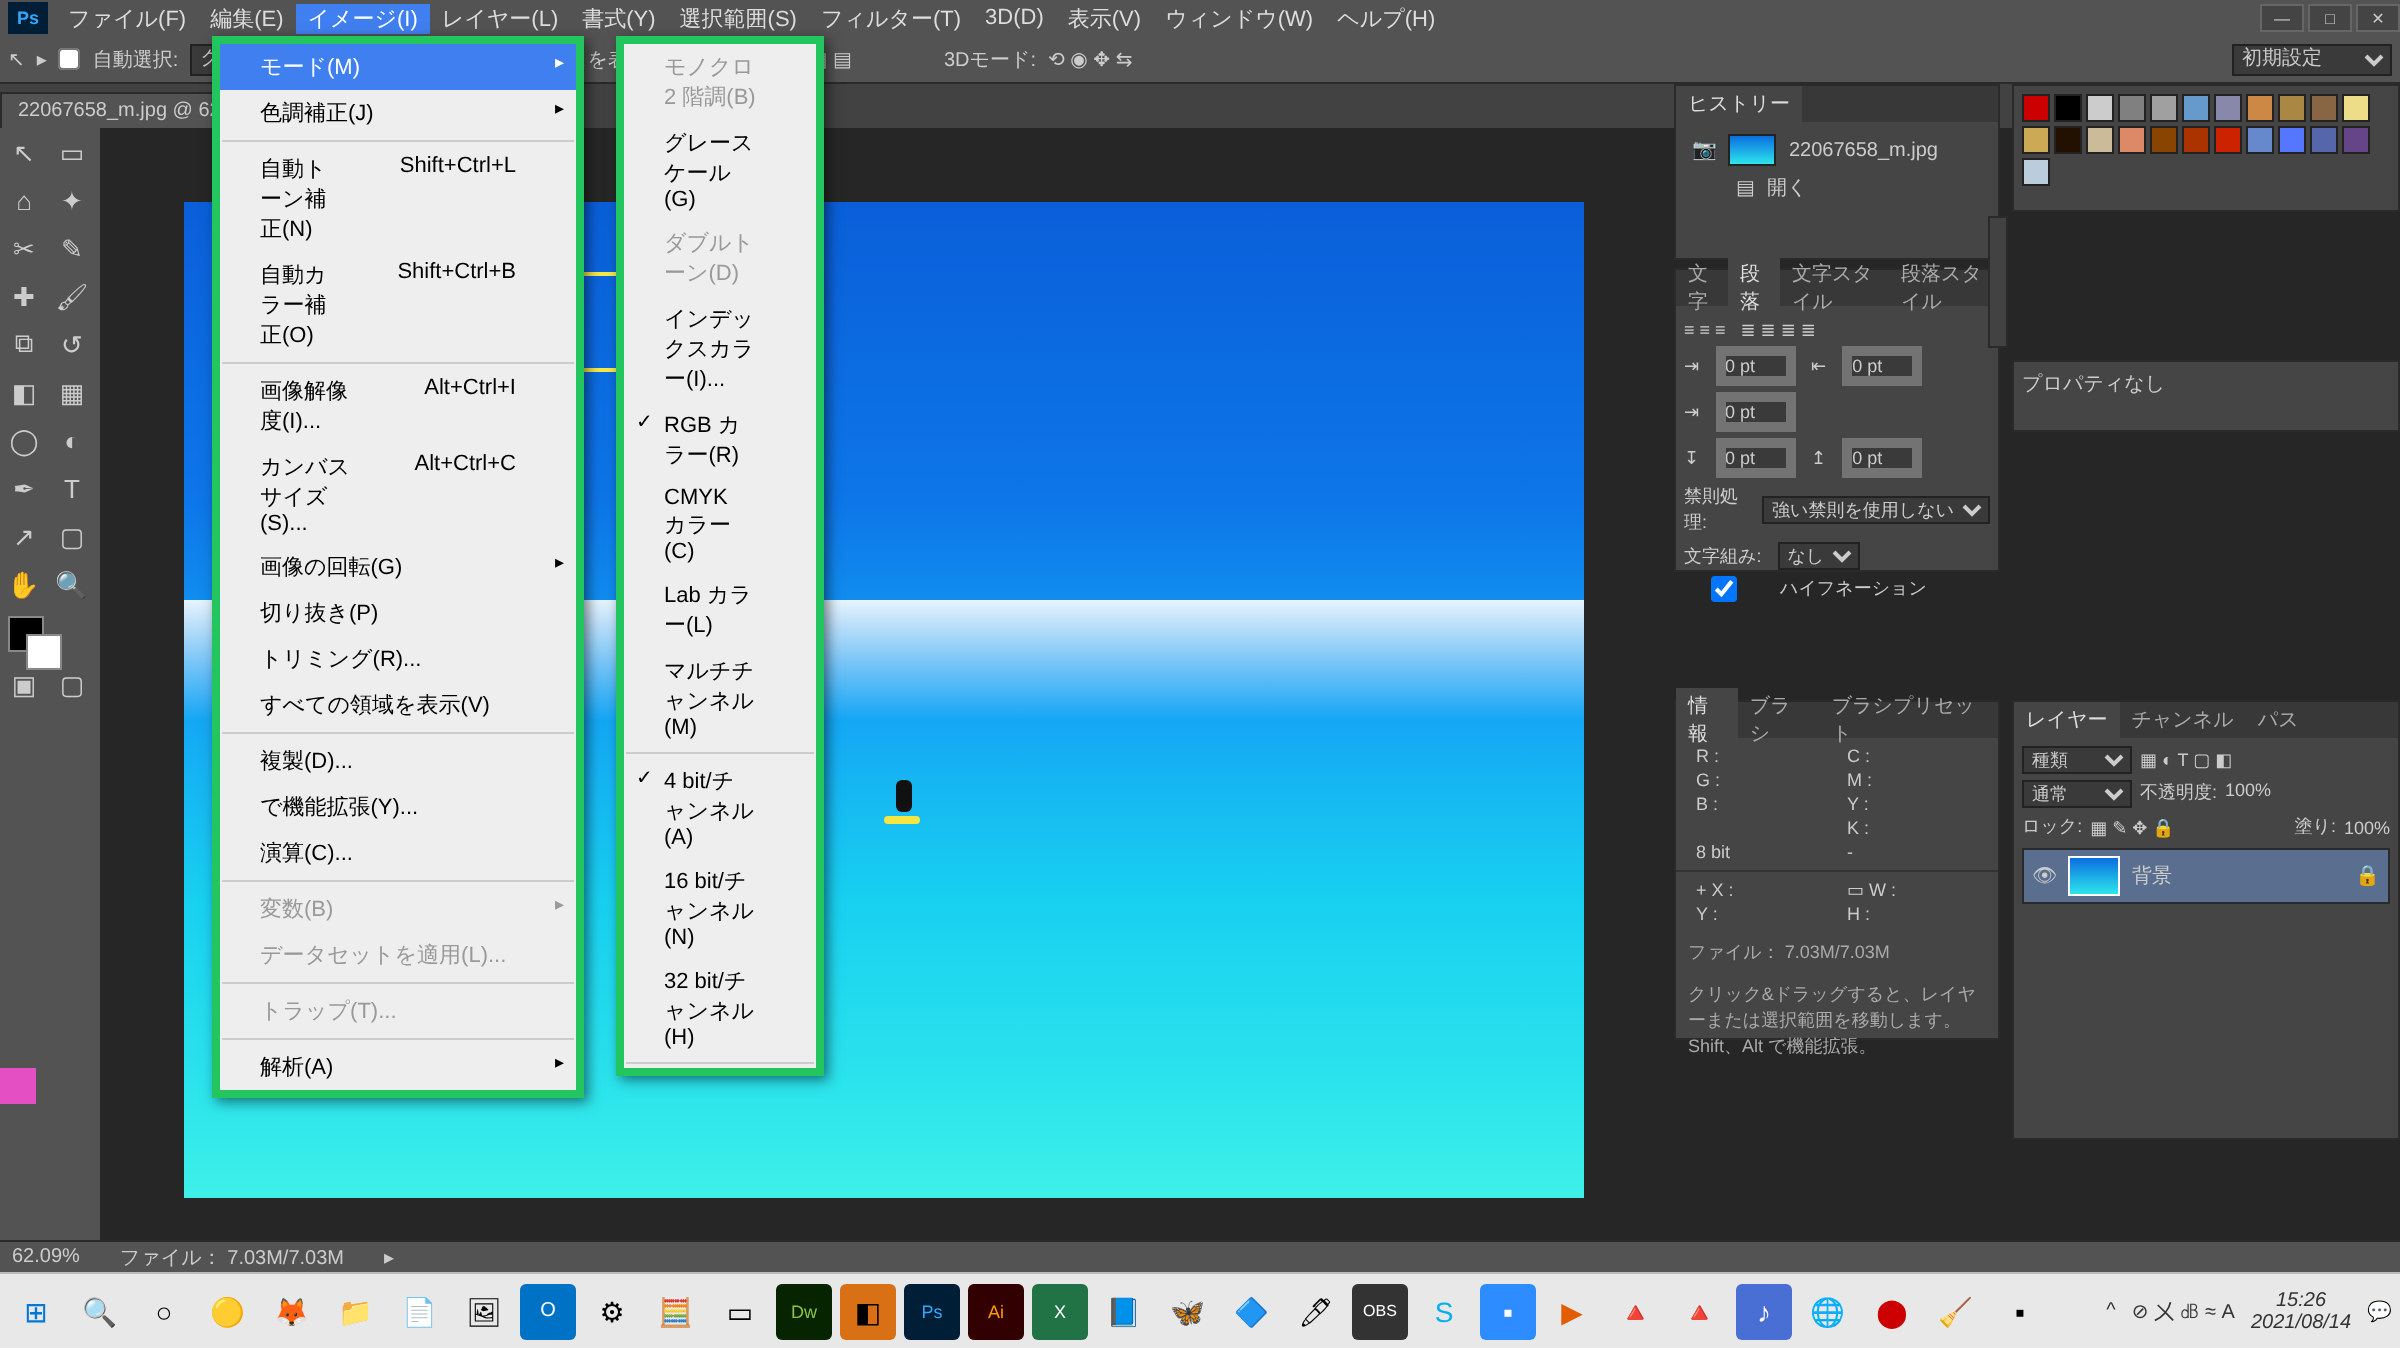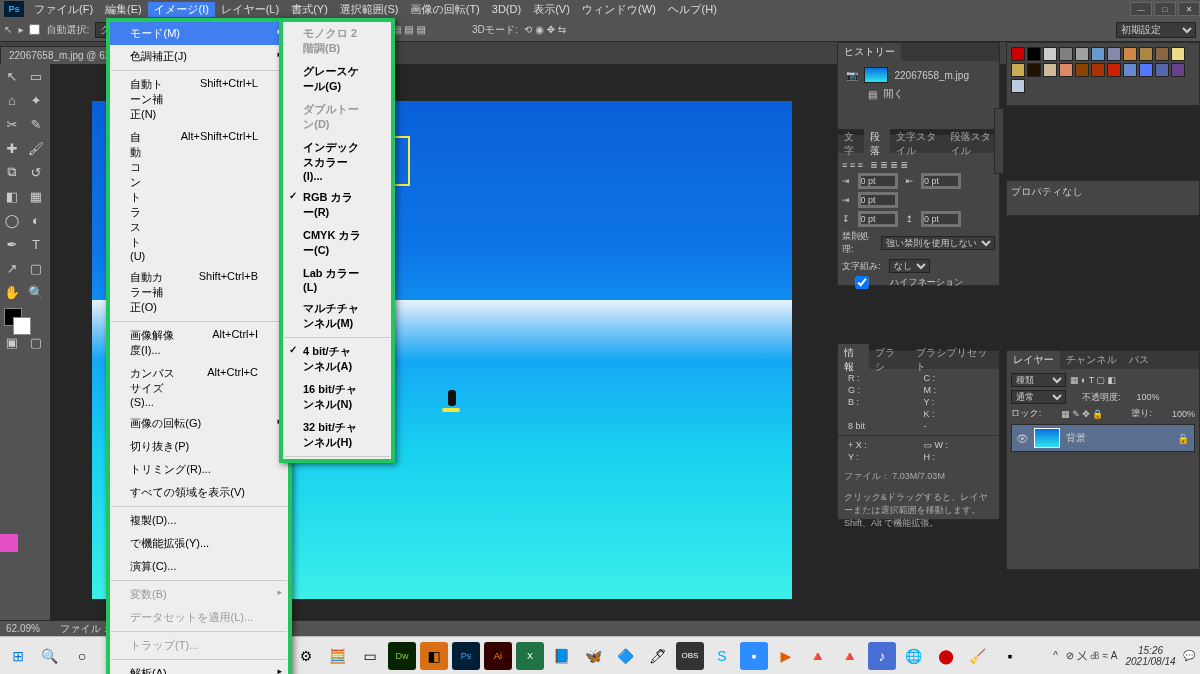--- a/index.html
+++ b/index.html
@@ -29,35 +29,35 @@
 
 
 .dropdown { position: absolute; background: #eeeeee; border: 4px solid #22c55e; box-shadow: 2px 2px 6px rgba(0,0,0,0.5); font-size: 11px; color: #000; z-index: 1000; }
 .dd-item { padding: 4px 30px 4px 20px; display: flex; justify-content: space-between; gap: 30px; position: relative; }
 .dd-item.hover { background: #3f7fef; color: #fff; }
 .dd-item.disabled { color: #999; }
 .dd-sep { height: 1px; background: #ccc; margin: 2px 1px; }
 .dd-arrow::after { content: "▸"; position: absolute; right: 6px; font-size: 9px; }
 .dd-check::before { content: "✓"; position: absolute; left: 6px; font-size: 10px; }
 .dd1 { top: 18px; left: 106px; width: 186px; }
-.dd2 { top: 18px; left: 279px; width: 116px; font-weight: bold; }
+.dd2 { top: 18px; left: 308px; width: 104px; }
 .highlight-box { position: absolute; border: 2px solid #f7e948; pointer-events: none; }
 .hb1 { top: 136px; left: 290px; width: 120px; height: 50px; }
 
 
 .panel-stack { position: absolute; background: #454545; border: 1px solid #2a2a2a; color: #ccc; font-size: 10px; }
 .panel-tabs { display: flex; background: #383838; height: 18px; align-items: center; }
 .panel-tab { padding: 2px 6px; color: #aaa; }
 .panel-tab.active { background: #454545; color: #ddd; }
 .panel-body { padding: 4px; }
 .ps-history { top: 42px; right: 200px; width: 163px; height: 88px; }
 .ps-history .row { display: flex; align-items: center; gap: 6px; padding: 2px 4px; }
 .ps-history .thumb { width: 24px; height: 16px; background: linear-gradient(#0a6ee0,#2de5ec); border: 1px solid #222; }
 .ps-char1 { top: 134px; right: 200px; width: 163px; height: 152px; }
-.ps-char1 input { width: 40px; background: #3a3a3a; border: 3px solid #737373; color: #ccc; font-size: 9px; }
+.ps-char1 input { width: 40px; background: #3a3a3a; border: 5px solid #737373; color: #ccc; font-size: 9px; }
 .ps-char1 .rowc { display: flex; gap: 8px; align-items: center; margin: 3px 0; font-size: 9px; }
 .ps-char1 select { background: #3a3a3a; border: 1px solid #222; color: #ccc; font-size: 9px; }
 .ps-info { top: 350px; right: 200px; width: 163px; height: 170px; }
 .ps-info .grid { display: grid; grid-template-columns: 1fr 1fr; font-size: 9px; gap: 2px 10px; padding: 4px 10px; }
 .ps-info .footnote { font-size: 9px; color: #aaa; padding: 4px 6px; }
 .ps-color { top: 42px; right: 0; width: 194px; height: 64px; }
 .swatch-row { display: flex; flex-wrap: wrap; gap: 2px; padding: 4px; }
 .swatch { width: 14px; height: 14px; border: 1px solid #222; }
 .ps-prop { top: 180px; right: 0; width: 194px; height: 36px; }
 .ps-layers { top: 350px; right: 0; width: 194px; height: 220px; }
@@ -80,21 +80,21 @@
 <body>
 
 <div class="menubar">
   <div class="ps-logo">Ps</div>
   <div class="menubar-item">ファイル(F)</div>
   <div class="menubar-item">編集(E)</div>
   <div class="menubar-item active">イメージ(I)</div>
   <div class="menubar-item">レイヤー(L)</div>
   <div class="menubar-item">書式(Y)</div>
   <div class="menubar-item">選択範囲(S)</div>
-  <div class="menubar-item">画像の回転(T)</div>
+  <div class="menubar-item">フィルター(T)</div>
   <div class="menubar-item">3D(D)</div>
   <div class="menubar-item">表示(V)</div>
   <div class="menubar-item">ウィンドウ(W)</div>
   <div class="menubar-item">ヘルプ(H)</div>
   <div class="win-controls">
     <div class="win-btn">—</div>
     <div class="win-btn">□</div>
     <div class="win-btn">✕</div>
   </div>
 </div>
@@ -281,26 +281,26 @@
   <div class="panel-tabs">
     <div class="panel-tab active">レイヤー</div>
     <div class="panel-tab">チャンネル</div>
     <div class="panel-tab">パス</div>
   </div>
   <div class="panel-body">
     <div style="display:flex;gap:4px;align-items:center;font-size:9px">
       <select><option>種類</option></select>
       <span>▦ ◐ T ▢ ◧</span>
     </div>
-    <div style="display:flex;gap:16px;align-items:center;margin-top:3px;font-size:9px">
+    <div style="display:flex;gap:4px;align-items:flex-start;margin-top:3px;font-size:9px">
       <select><option>通常</option></select>
       <span>不透明度:</span>
         <span>100%</span>
     </div>
-    <div style="display:flex;gap:20px;align-items:center;margin-top:3px;font-size:9px">
+    <div style="display:flex;gap:4px;align-items:center;margin-top:3px;font-size:9px">
       <span>ロック:</span>
         <span>▦ ✎ ✥ 🔒</span>
       <span style="margin-left:auto">塗り:</span>
         <span>100%</span>
     </div>
     <div class="layer-row" style="margin-top:4px">
       <span class="eye">👁</span>
       <div class="lthumb"></div>
       <span>背景</span>
       <span class="lock">🔒</span>
@@ -314,24 +314,20 @@
     <div class="dd-item hover dd-arrow">
       <span>モード(M)</span>
     </div>
     <div class="dd-item dd-arrow">
       <span>色調補正(J)</span>
     </div>
     <div class="dd-sep"></div>
     <div class="dd-item">
       <span>自動トーン補正(N)</span>
       <span>Shift+Ctrl+L</span>
-    </div>
-    <div class="dd-item">
-      <span>自動コントラスト(U)</span>
-      <span>Alt+Shift+Ctrl+L</span>
     </div>
     <div class="dd-item">
       <span>自動カラー補正(O)</span>
       <span>Shift+Ctrl+B</span>
     </div>
     <div class="dd-sep"></div>
     <div class="dd-item">
       <span>画像解像度(I)...</span>
       <span>Alt+Ctrl+I</span>
     </div>

